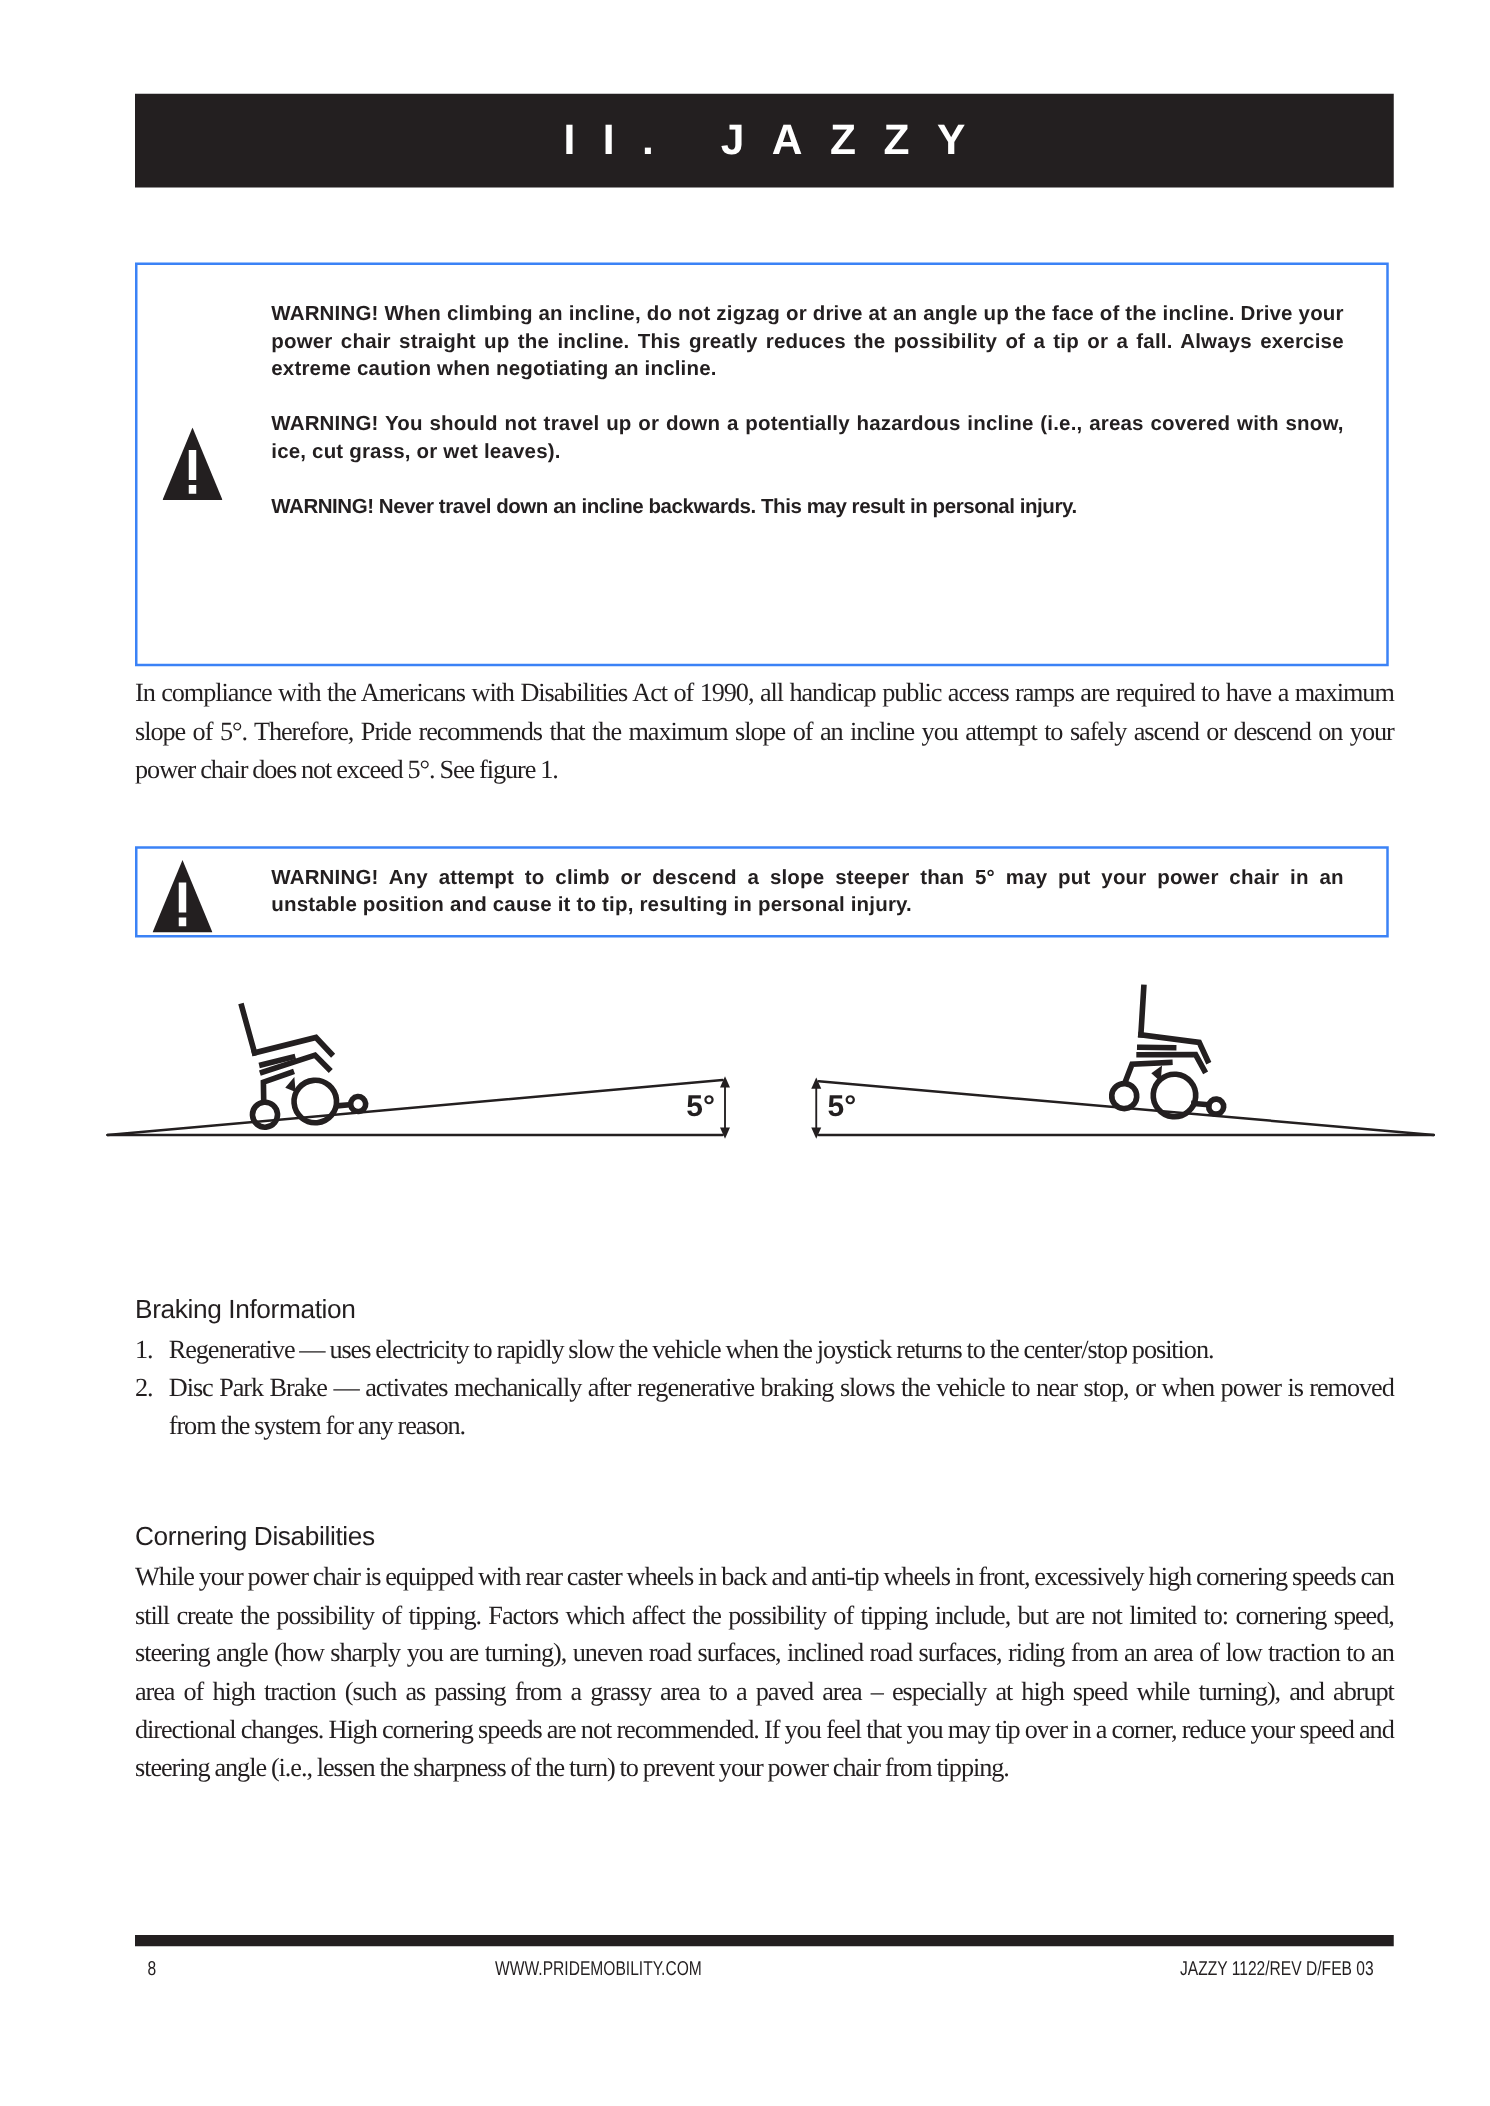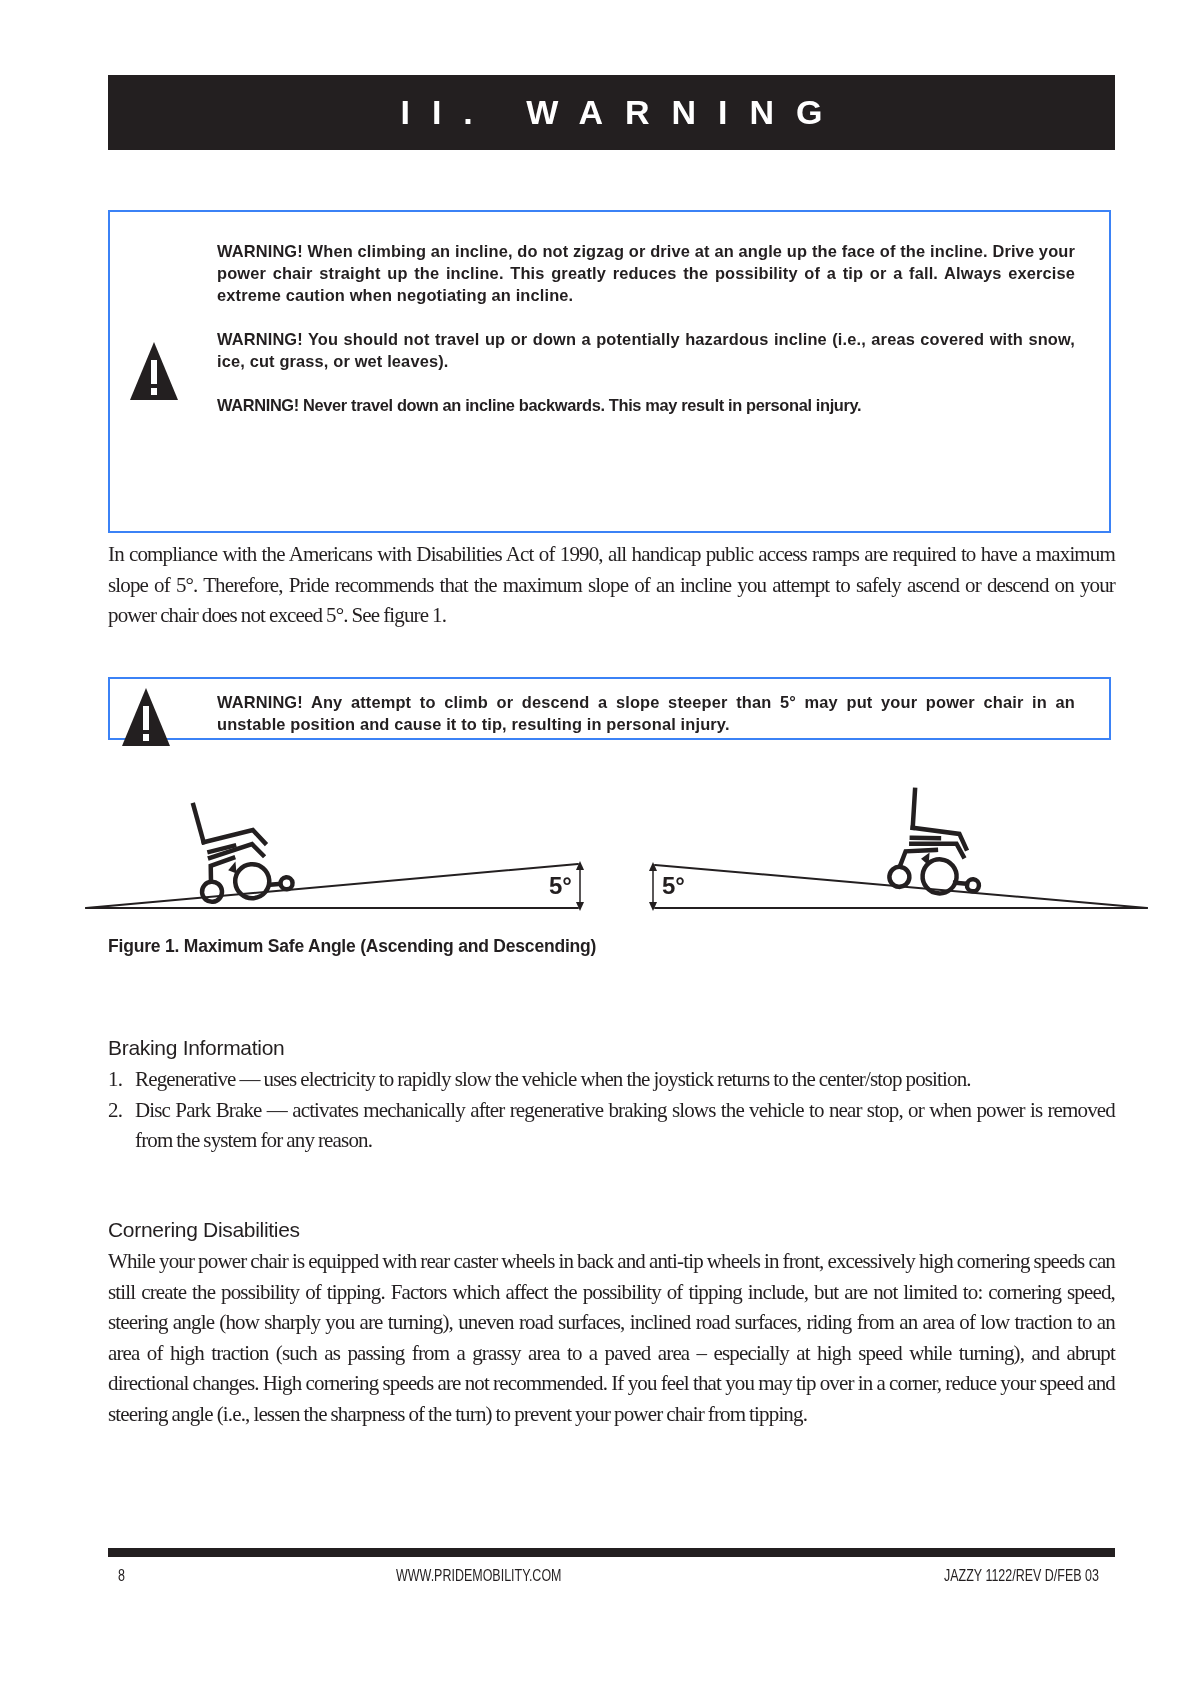--- a/index.html
+++ b/index.html
@@ -13,21 +13,21 @@
     font-family: "Liberation Sans", sans-serif; font-weight: bold;
     font-size: 34px; letter-spacing: 22px;
   }
   .title-bar span { padding-left: 22px; }
 
   .warn-box {
     position: absolute; left: 108px; width: 1003px;
     border: 2px solid #3b82f6; box-sizing: border-box;
   }
   .warn-box.one { top: 210px; height: 323px; }
-  .warn-box.two { top: 677px; height: 63px; }
+  .warn-box.two { top: 677px; height: 73px; }
 
   .warn-icon { position: absolute; }
   .warn-box.one .warn-icon { left: 20px; top: 130px; width: 48px; height: 58px; }
   .warn-box.two .warn-icon { left: 12px; top: 9px; width: 48px; height: 58px; }
 
   .warn-text {
     position: absolute; left: 107px; right: 34px;
     font-family: "Liberation Sans", sans-serif; font-weight: bold;
     font-size: 16.4px; line-height: 22px; text-align: justify;
     letter-spacing: 0.15px;
@@ -85,21 +85,21 @@
   .footer.page-num { left: 118px; }
   .footer.site { left: 396px; }
   .footer.docid { left: 944px; }
 </style>
 </head>
 <body>
 
 <div class="page">
 
   <div class="title-bar">
-    <span>II. WARNING</span>
+    <span>II. JAZZY</span>
   </div>
 
   <div class="warn-box one">
     <svg class="warn-icon" viewBox="0 0 48 58">
       <polygon points="24,0 48,58 0,58" fill="#231f20"></polygon>
       <rect x="21" y="18" width="6" height="24" fill="#fff"></rect>
       <rect x="21" y="46" width="6" height="7" fill="#fff"></rect>
     </svg>
     <div class="warn-text">
       <p>WARNING! When climbing an incline, do not zigzag or drive at an angle up the face of the incline.  Drive your power chair  straight up the incline. This greatly reduces the possibility of a tip or a fall. Always exercise extreme caution when negotiating an incline.</p>
@@ -165,21 +165,20 @@
         <circle cx="64" cy="88" r="17"></circle>
         <polyline points="80,93 92,93"></polyline>
         <circle cx="98" cy="94" r="6"></circle>
         <polygon points="44,72 52,65 52,78" fill="#231f20" stroke="none"></polygon>
       </g>
     </svg>
   </div>
   <div class="fig-label left">5°</div>
   <div class="fig-label right">5°</div>
 
-  <div class="caption">Figure 1. Maximum Safe Angle (Ascending and Descending)</div>
 
   <div class="heading braking">Braking Information</div>
   <div class="body-text braking-body">
     <div class="list-item">
       <span class="num">1.</span>
       <span class="txt">Regenerative — uses electricity to rapidly slow the vehicle when the joystick returns to the center/stop position.</span>
     </div>
     <div class="list-item">
       <span class="num">2.</span>
       <span class="txt">Disc Park Brake — activates mechanically after regenerative braking slows the vehicle to near stop, or when power is removed from the system for any reason.</span>

